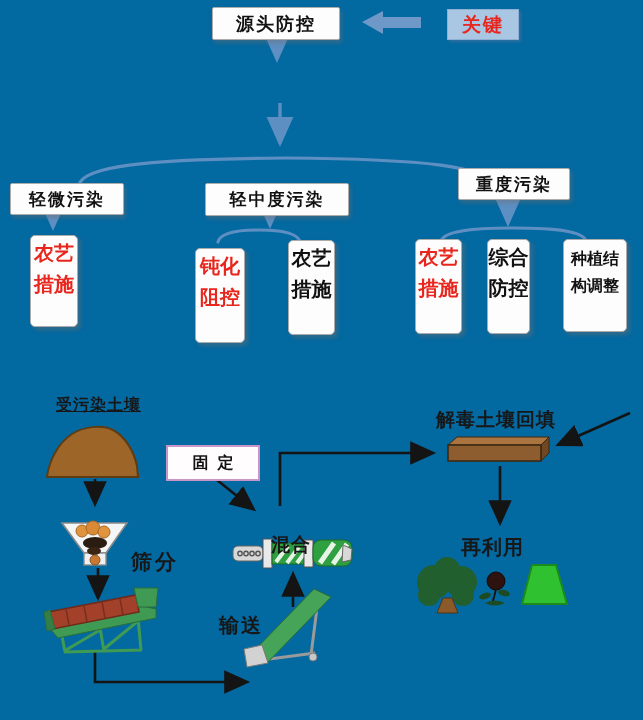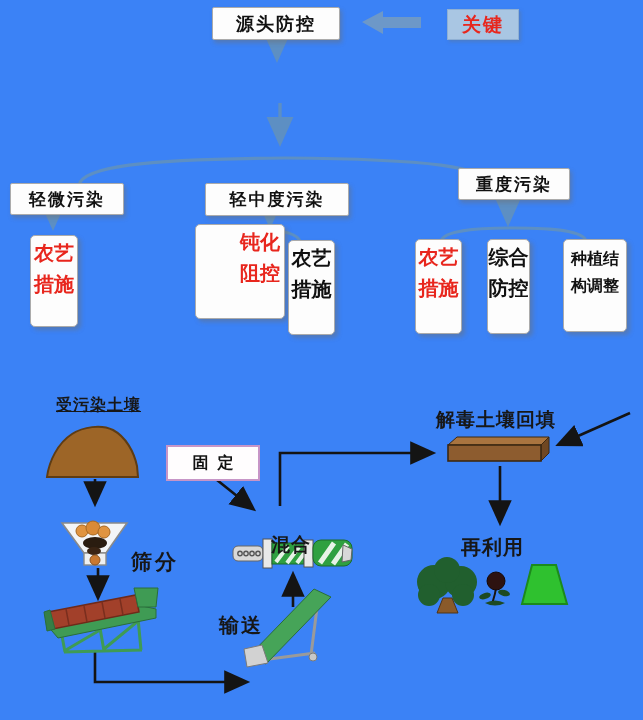--- a/index.html
+++ b/index.html
@@ -1,17 +1,17 @@
 <!DOCTYPE html>
 <html><head>
 <meta charset="utf-8">
 <style>
   html,body{margin:0;padding:0;background:#ffffff;}
   #canvas{
-    position:relative;width:643px;height:720px;background:#3b82f6;overflow:hidden;
+    position:relative;width:643px;height:720px;background:#0369a1;overflow:hidden;
     font-family:"Liberation Sans",sans-serif;color:#1a1a1a;
   }
   #art{position:absolute;left:0;top:0;width:643px;height:720px;}
 
   
   .fbox{
     position:absolute;background:#fdfdfd;border:1px solid #ababab;border-radius:2px;
     box-shadow:2px 3px 4px rgba(110,110,110,.45);
     display:flex;align-items:center;justify-content:center;
     font-weight:bold;font-size:17px;letter-spacing:2px;color:#111;
@@ -32,21 +32,21 @@
 
   
   .vbox{
     position:absolute;background:#fdfdfd;border:1px solid #ababab;border-radius:5px;
     box-shadow:3px 3px 4px rgba(110,110,110,.45);
     font-weight:bold;font-size:20px;line-height:31px;text-align:center;
     padding-top:2px;word-break:break-all;color:#111;
   }
   .vbox.red{color:#e8261d;}
   #vb1{left:30px;top:235px;width:46px;height:88px;}
-  #vb2{left:195px;top:224px;width:48px;height:91px;padding-left:40px;}
+  #vb2{left:195px;top:248px;width:48px;height:91px;}
   #vb3{left:288px;top:240px;width:45px;height:91px;}
   #vb4{left:415px;top:239px;width:45px;height:91px;}
   #vb5{left:487px;top:239px;width:41px;height:91px;}
   #vb6{left:563px;top:239px;width:62px;height:86px;line-height:27px;padding-top:5px;font-size:16px;}
 
   
   #box-fix{
     position:absolute;left:166px;top:445px;width:90px;height:32px;
     background:#fffdfe;border:2px solid #c795c7;
     display:flex;align-items:center;justify-content:center;

